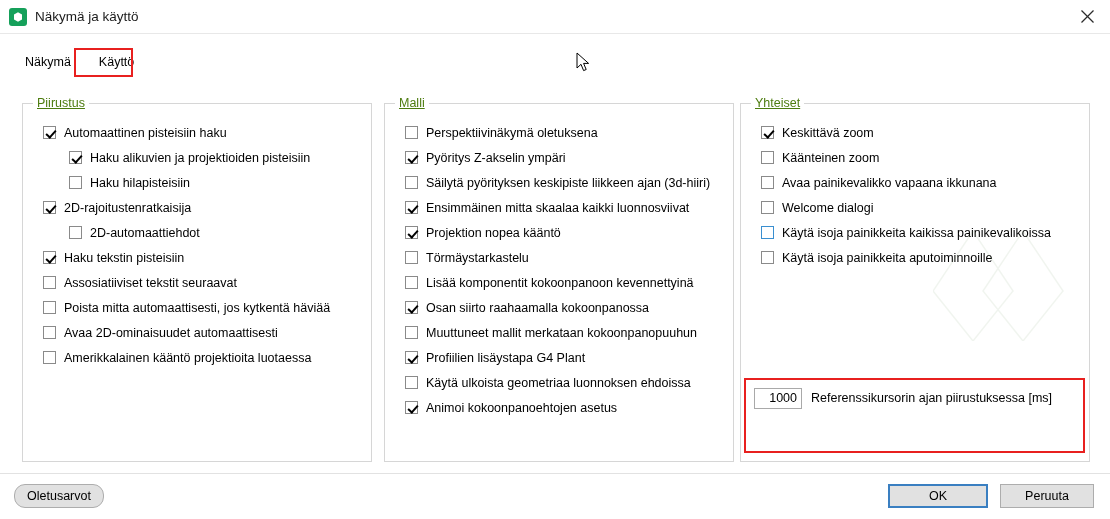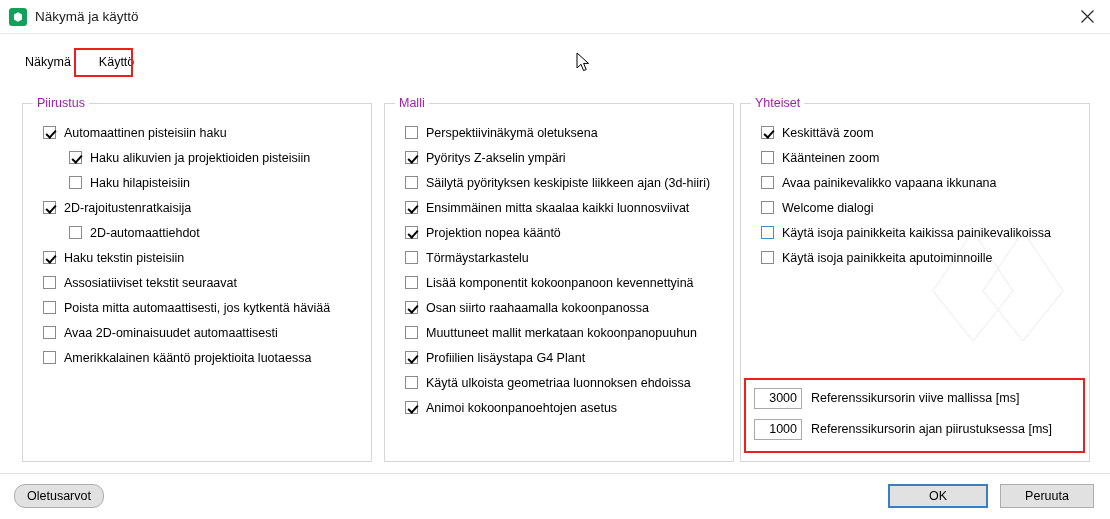--- a/index.html
+++ b/index.html
@@ -111,21 +111,22 @@
     position: absolute;
     border: 1px solid #d6d6d6;
     margin: 0;
     padding: 0;
     background: transparent;
   }
   fieldset.group > legend {
     margin-left: 10px;
     padding: 0 4px;
     font-size: 12.5px;
-    color: #a21caf;
+    color: #4d7c0f;
+    text-decoration: underline;
   }
   .group-inner {
     padding: 10px 8px 8px 10px;
   }
 
   #group-drawing { left: 22px;  top: 8px; width: 348px; height: 364px; }
   #group-model   { left: 384px; top: 8px; width: 348px; height: 364px; }
   #group-common  { left: 740px; top: 8px; width: 348px; height: 364px; }
 
   
@@ -400,24 +401,20 @@
     <div class="watermark">
       <svg width="140" height="110" viewBox="0 0 140 110">
         <path d="M0 60 L40 0 L80 60 L40 110 Z" fill="none" stroke="#7aa06a" stroke-width="1.5"></path>
         <path d="M50 60 L90 0 L130 60 L90 110 Z" fill="none" stroke="#7aa06a" stroke-width="1.5"></path>
       </svg>
     </div>
   </fieldset>
 
   <div class="delay-area">
     <div class="delay-row">
-      <input class="delay-input" type="text" value="3000" style="">
-      <span class="delay-label">Referenssikursorin viive mallissa [ms]</span>
-    </div>
-    <div class="delay-row">
       <input class="delay-input" type="text" value="1000" style="">
       <span class="delay-label">Referenssikursorin ajan piirustuksessa [ms]</span>
     </div>
   </div>
 
 </div>
 
 <div class="bottombar">
   <button class="btn" id="btn-defaults">Oletusarvot</button>
   <button class="btn" id="btn-ok">OK</button>

